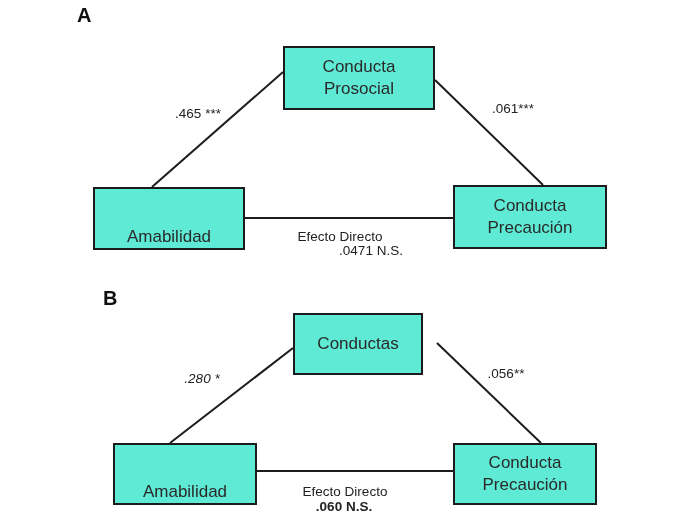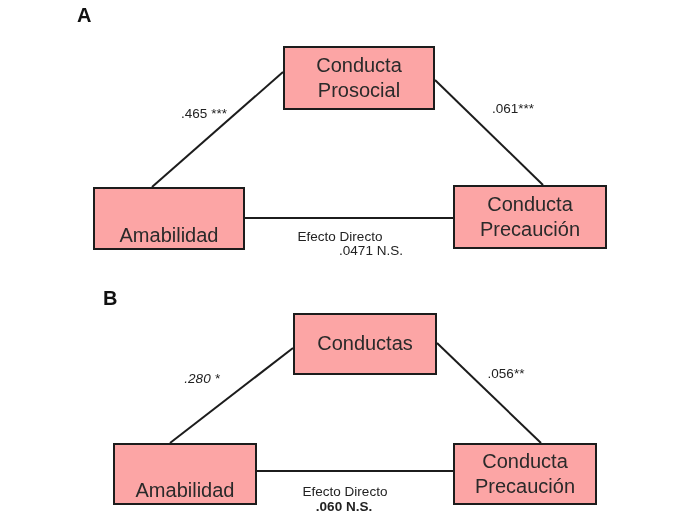--- a/index.html
+++ b/index.html
@@ -34,50 +34,50 @@
     color: #111111;
     letter-spacing: 0.5px;
   }
   #label-a { left: 77px; top: 4px; }
   #label-b { left: 103px; top: 287px; }
 
   .box {
     position: absolute;
     box-sizing: border-box;
     border: 2px solid #1c1c1c;
-    background: #fca5a5;
+    background: #5eead4;
     display: flex;
     flex-direction: column;
     align-items: center;
     justify-content: center;
     text-align: center;
-    font-size: 20px;
+    font-size: 17px;
     line-height: 1.27;
     color: #2a2a2a;
   }
   .box span { display: block; white-space: nowrap; }
   .box.top-text {
     justify-content: flex-end;
     padding-top: 10px;
   }
   #a-mediator  { left: 283px; top: 46px;  width: 152px; height: 64px; }
   #a-predictor { left: 93px;  top: 187px; width: 152px; height: 63px; }
   #a-outcome   { left: 453px; top: 185px; width: 154px; height: 64px; }
-  #b-mediator  { left: 293px; top: 313px; width: 144px; height: 62px; gap: 9px; }
+  #b-mediator  { left: 293px; top: 313px; width: 130px; height: 62px; gap: 9px; }
   #b-predictor { left: 113px; top: 443px; width: 144px; height: 62px; }
   #b-outcome   { left: 453px; top: 443px; width: 144px; height: 62px; }
 
   .path-label {
     position: absolute;
     font-size: 13.5px;
     color: #222222;
     white-space: nowrap;
     transform: translate(-50%, -50%);
   }
-  #a-path-a-label  { left: 204px; top: 113px; }
+  #a-path-a-label  { left: 198px; top: 113px; }
   #a-path-b-label  { left: 513px; top: 108px; }
   #a-direct-line1  { left: 340px; top: 236px; }
   #a-direct-line2  { left: 338px; top: 250px; margin-left: 33px; }
   #b-path-a-label  { left: 202px; top: 378px; font-style: italic; }
   #b-path-b-label  { left: 506px; top: 373px; }
   #b-direct-line1  { left: 345px; top: 491px; }
   #b-direct-line2  { left: 344px; top: 506px; font-weight: bold; }
 </style>
 </head>
 <body>

